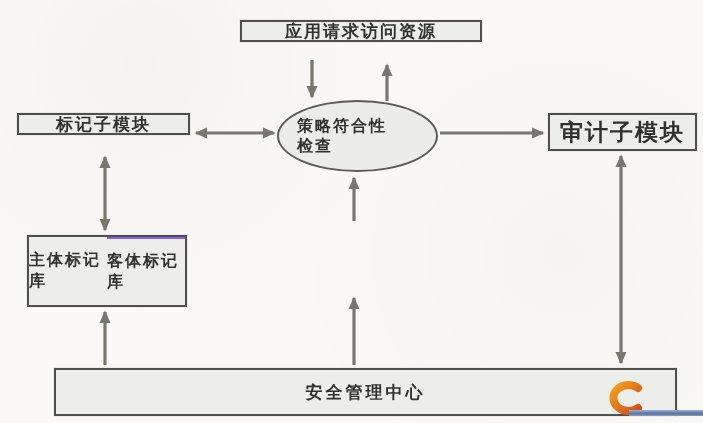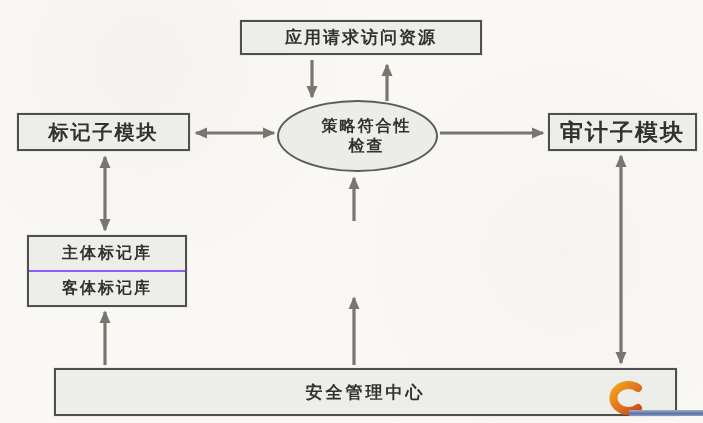--- a/index.html
+++ b/index.html
@@ -18,37 +18,37 @@
     position:absolute;
     box-sizing:border-box;
     background:#ededea;
     border:2px solid #4f4f4b;
     color:#31312d;
     font-weight:bold;
     display:flex;align-items:center;justify-content:center;
     letter-spacing:2px;
     box-shadow:0 0 0 1px rgba(0,0,0,0.05);
   }
-  .box-top    {left:240px;top:20px;width:242px;height:35px;font-size:17px;}
-  .box-left   {left:17px; top:113px;width:173px;height:38px;font-size:20px;}
+  .box-top    {left:240px;top:20px;width:242px;height:22px;font-size:17px;}
+  .box-left   {left:17px; top:113px;width:173px;height:22px;font-size:17px;}
   .box-right  {left:548px;top:113px;width:149px;height:38px;font-size:23px;}
   .box-bottom {left:54px; top:368px;width:623px;height:48px;font-size:17px;letter-spacing:3px;}
   .ellipse{
     position:absolute;box-sizing:border-box;
     background:#ecece9;border:2px solid #5c5c58;border-radius:50%;
     color:#31312d;font-weight:bold;font-size:16px;line-height:20px;
-    display:flex;flex-direction:column;justify-content:center;align-items:center;
+    display:flex;flex-direction:column;justify-content:center;align-items:flex-start;
     padding-left:18px;letter-spacing:2px;
   }
   .ellipse-center{left:277px;top:100px;width:161px;height:72px;}
   .ellipse-lower {left:278px;top:224px;width:155px;height:69px;}
   .stacked{
     position:absolute;left:27px;top:235px;width:160px;height:72px;
     box-sizing:border-box;background:#ededea;border:2px solid #4f4f4b;
-    display:flex;flex-direction:column;
+    display:flex;flex-direction:row;
     box-shadow:0 0 0 1px rgba(0,0,0,0.05);
   }
   .stacked .row{
     flex:1;display:flex;align-items:center;justify-content:center;
     color:#31312d;font-weight:bold;font-size:16px;letter-spacing:2px;
   }
   .stacked .row + .row{border-top:2px solid #8b5cf6;}
   
   .logo{position:absolute;left:604px;top:377px;width:99px;height:46px;}
   .logo .swoosh{position:absolute;left:0;top:2px;}

